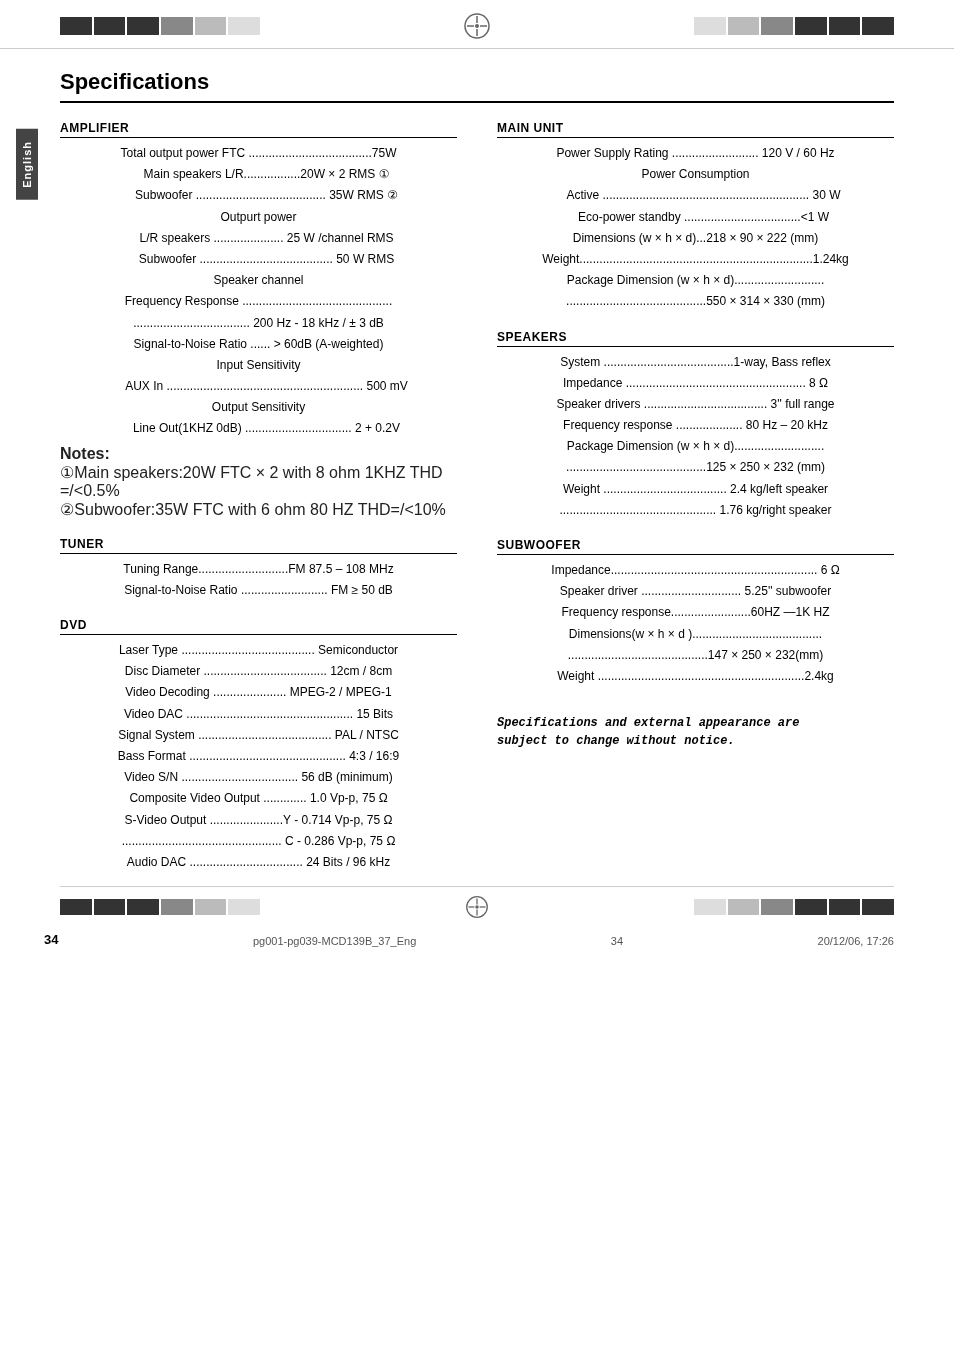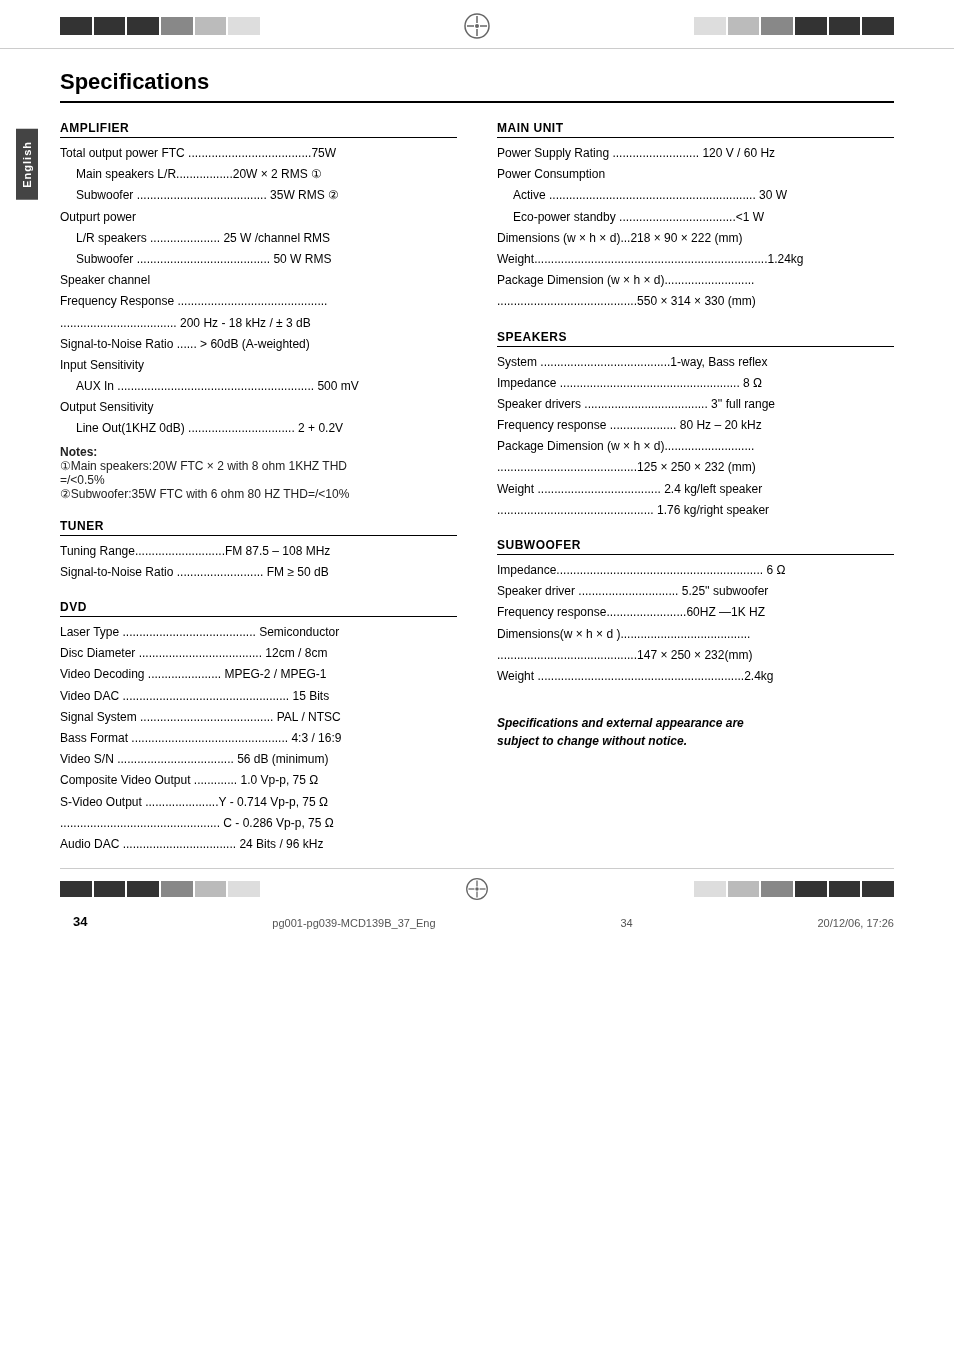--- a/index.html
+++ b/index.html
@@ -88,50 +88,52 @@
       letter-spacing: 0.5px;
     }
     .section-header:first-child {
       margin-top: 0;
     }
 
     
     .spec-block {
       margin-bottom: 4px;
       line-height: 1.5;
+      text-align: center;
     }
     .spec-indent {
       padding-left: 16px;
     }
 
     .notes-section {
-      font-size: 12px;
+      font-size: 16px;
       margin-top: 6px;
       color: #222;
     }
     .notes-section .note-title {
       font-weight: bold;
     }
 
     
     .footer-notice {
       margin-top: 28px;
       font-style: italic;
       font-size: 12px;
       line-height: 1.5;
+      font-family: Liberation Mono, monospace;
     }
     .footer-notice strong {
       font-weight: bold;
     }
 
     
     .page-footer {
       position: absolute;
       bottom: 20px;
-      left: 73px;
+      left: 44px;
       right: 60px;
       display: flex;
       justify-content: space-between;
       align-items: flex-end;
       font-size: 11px;
       color: #555;
     }
     .page-number {
       font-size: 13px;
       font-weight: bold;

